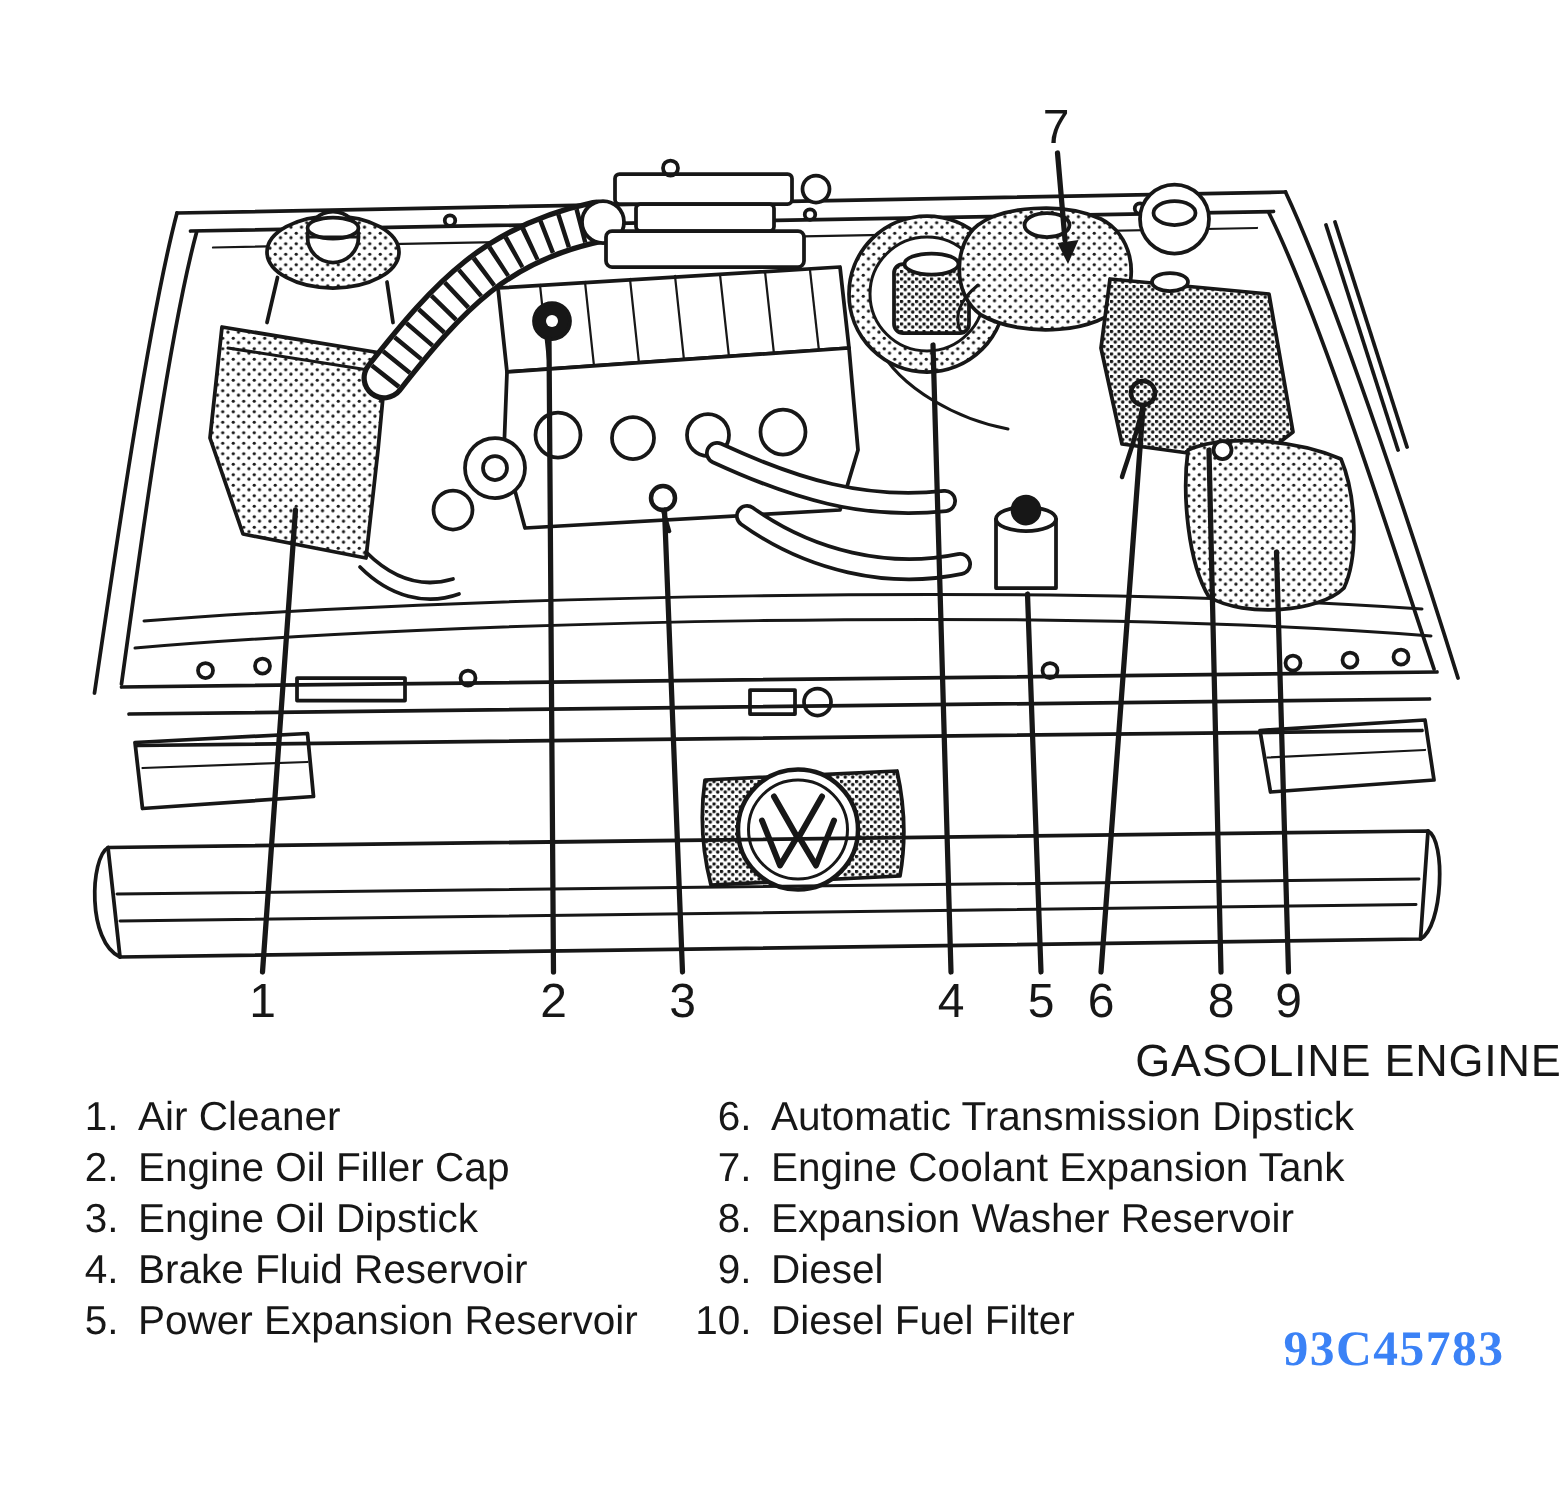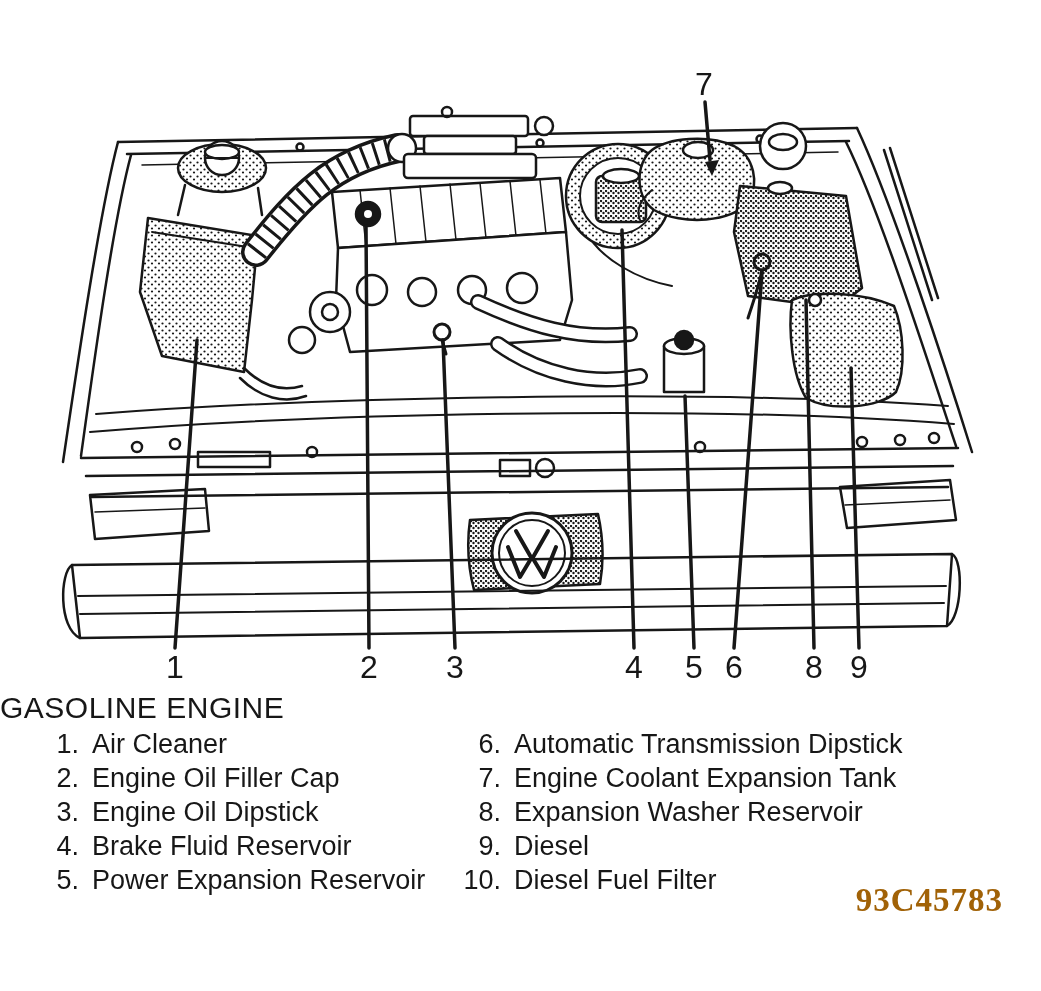--- a/index.html
+++ b/index.html
@@ -14,33 +14,33 @@
   .page { position:absolute; inset:0; background:#ffffff; }
   svg.diagram { position:absolute; top:0; left:0; display:block; }
   svg.diagram text {
     font-family:"Liberation Sans", sans-serif;
     font-size:32px;
     fill:#171717;
     stroke:none;
   }
   .caption {
     position:absolute; top:691px; left:0; width:1041px;
-    text-align:left; font-size:30px; letter-spacing:0.5px;
+    text-align:right; font-size:30px; letter-spacing:0.5px;
     color:#171717;
   }
   .legend { position:absolute; top:729px; left:0; width:1041px; }
   .legend-col { position:absolute; top:0; }
   .legend-col.left  { left:40px;  width:430px; }
   .legend-col.right { left:462px; width:575px; }
   .legend-row { display:flex; align-items:baseline; height:34px; font-size:27px; white-space:nowrap; }
   .legend-num { width:52px; flex:none; text-align:right; padding-right:13px; }
   .figure-code {
     position:absolute; top:882px; right:38px;
     font-family:"Liberation Serif", serif; font-weight:bold;
-    font-size:33px; letter-spacing:1px; color:#a16207;
+    font-size:33px; letter-spacing:1px; color:#3b82f6;
   }
 </style>
 </head>
 <body>
 
 <div class="page">
 
   <svg class="diagram" width="1041" height="690" viewBox="0 0 1041 690" xmlns="http://www.w3.org/2000/svg">
     <defs>
       <pattern id="stip" width="7" height="7" patternUnits="userSpaceOnUse">

